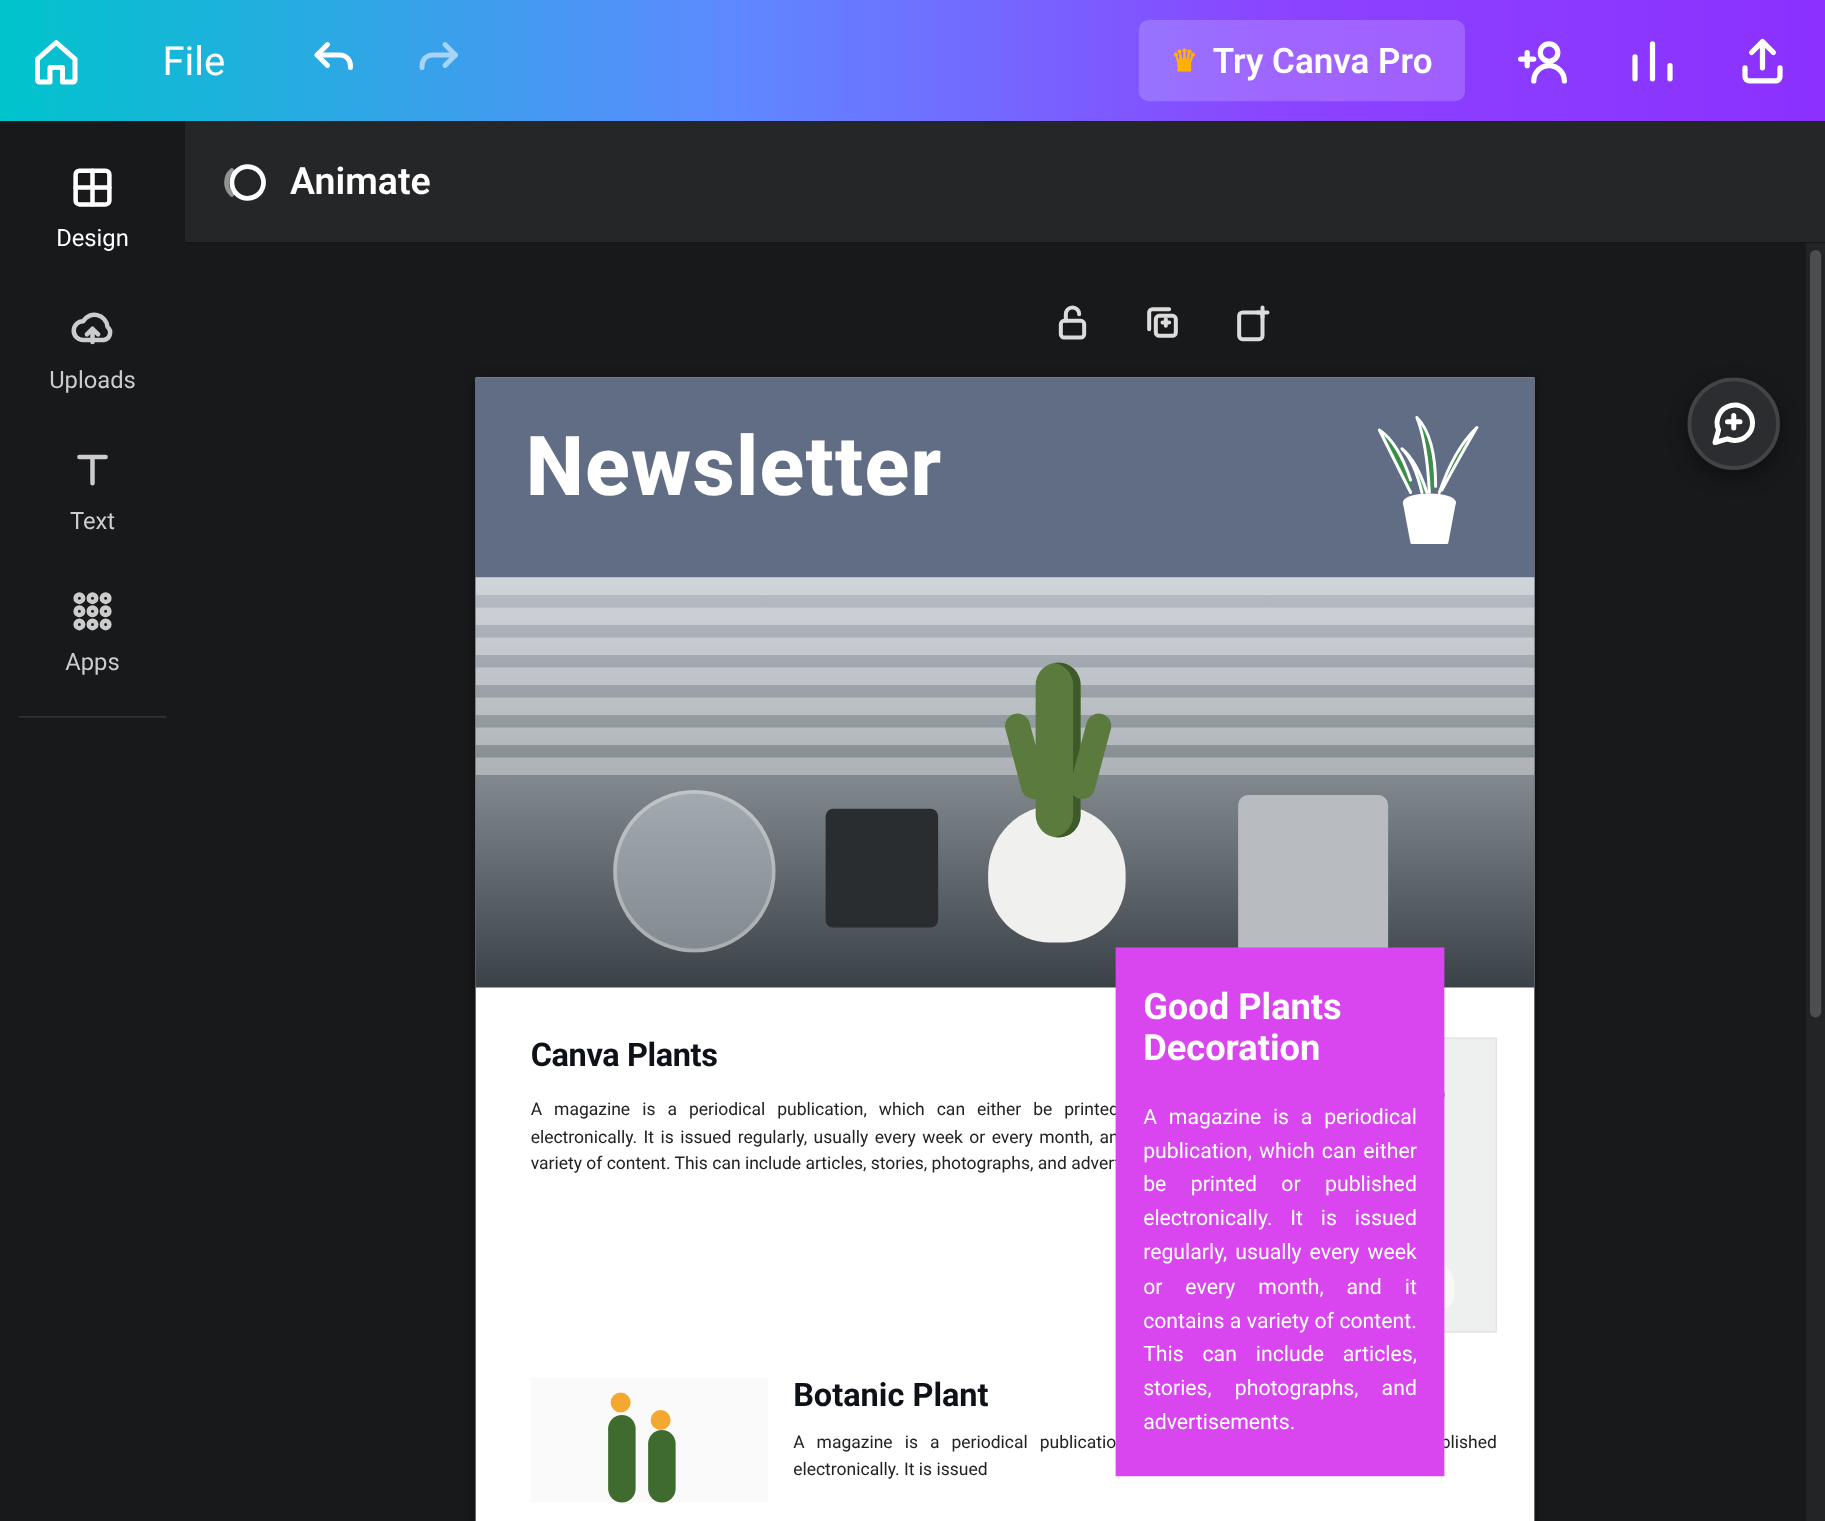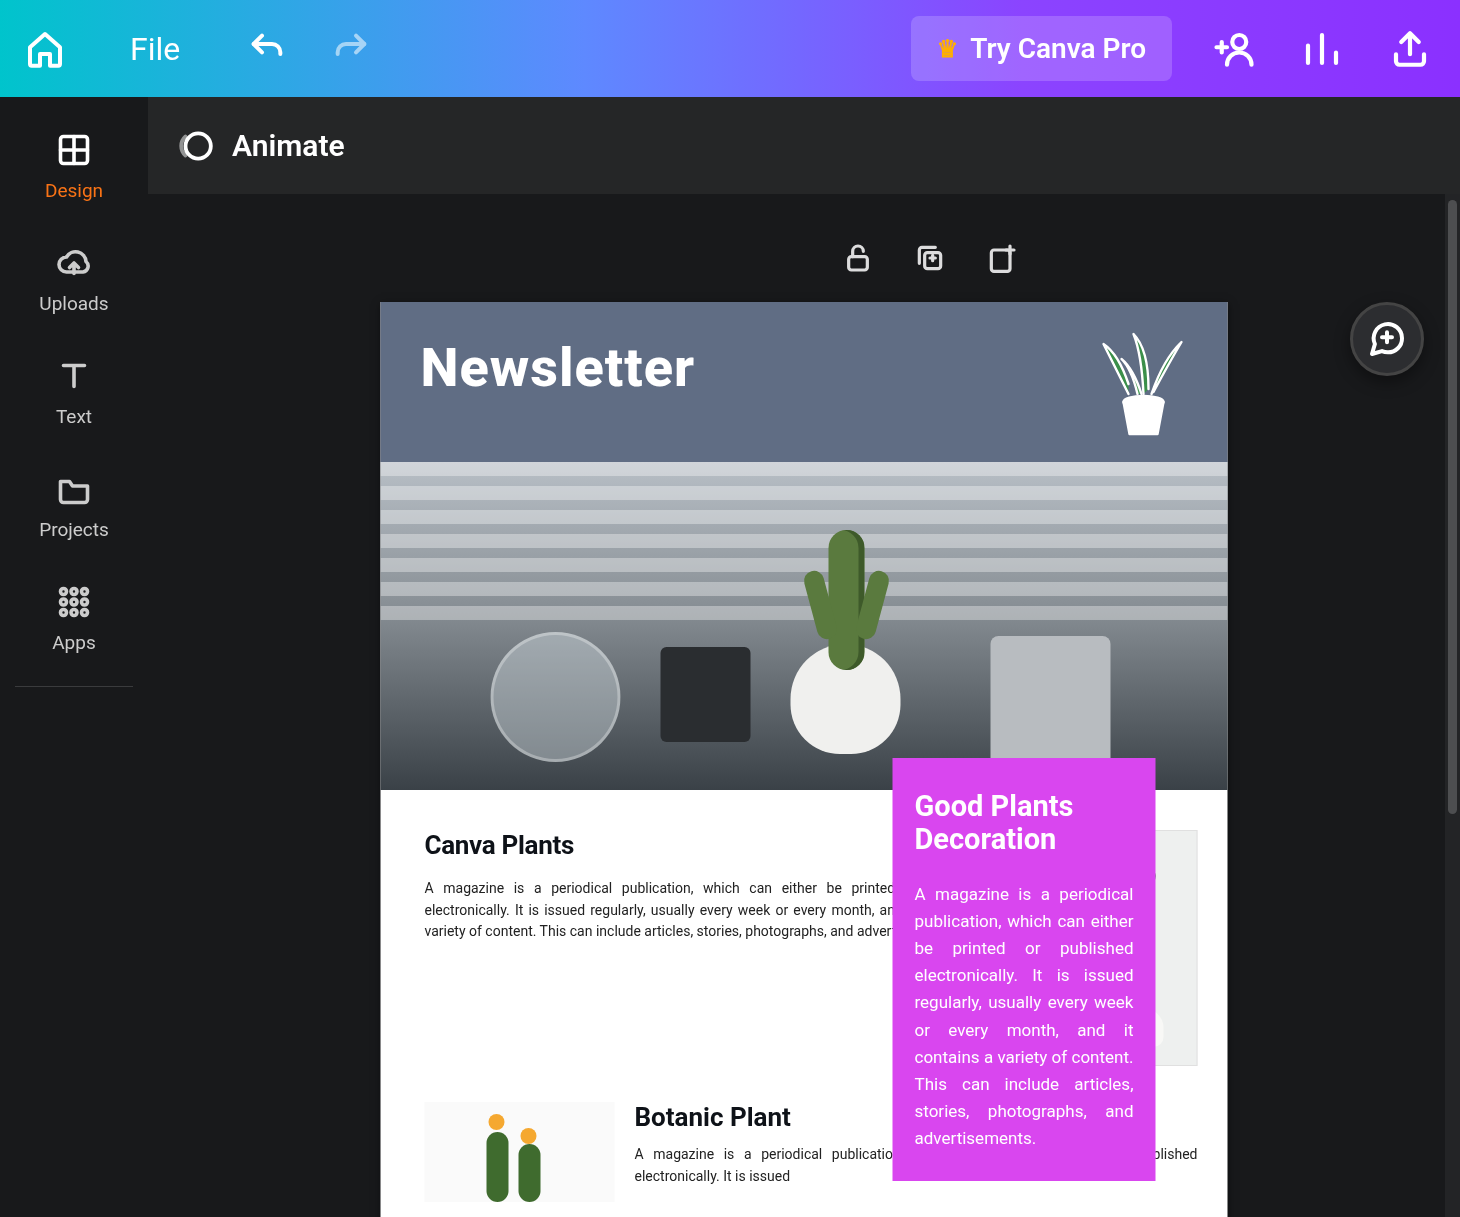--- a/index.html
+++ b/index.html
@@ -56,21 +56,21 @@
 .side-item {
   width: 100%;
   display: flex;
   flex-direction: column;
   align-items: center;
   gap: 10px;
   padding: 22px 0 20px;
   color: #ccc;
   font-size: 19px;
 }
-.side-item.active { color: #f97316; }
+.side-item.active { color: #ffffff; }
 .side-icon { width: 38px; height: 38px; display:flex; align-items:center; justify-content:center; }
 .side-divider { height:1px; background:#3a3b3d; width:80%; margin-top:12px; }
 
 
 .secondary-bar {
   position: absolute;
   top: 97px;
   left: 148px;
   right: 0;
   height: 97px;
@@ -119,21 +119,21 @@
   box-shadow: 0 2px 8px rgba(0,0,0,0.5);
 }
 
 .nl-header {
   background: #606d84;
   padding: 28px 40px 24px;
   position: relative;
   min-height: 160px;
 }
 .nl-subtitle { color: #fff; font-size: 25px; font-weight: 400; letter-spacing: 1px; }
-.nl-title { color: #fff; font-size: 54px; font-weight: 800; margin-top: 6px; letter-spacing:1px; }
+.nl-title { color: #fff; font-size: 66px; font-weight: 800; margin-top: 6px; letter-spacing:1px; }
 .plant-icon { position:absolute; right:34px; top:22px; width:100px; height:120px; }
 
 .hero-img {
   width: 100%;
   height: 328px;
   background: linear-gradient(180deg, #b8bfc6 0%, #8d949a 40%, #3a4147 100%);
   position: relative;
   overflow:hidden;
 }
 .blinds { position:absolute; top:0; left:0; right:0; height:160px; }
@@ -263,28 +263,20 @@
     </div>
     <span>Uploads</span>
   </div>
   <div class="side-item">
     <div class="side-icon">
       <svg width="36" height="36" viewBox="0 0 24 24">
           <path d="M5 5h14M12 5v14"></path>
         </svg>
     </div>
     <span>Text</span>
-  </div>
-  <div class="side-item">
-    <div class="side-icon">
-      <svg width="36" height="36" viewBox="0 0 24 24">
-          <path d="M3 7h6l2 3h10v9a2 2 0 0 1-2 2H5a2 2 0 0 1-2-2z"></path>
-        </svg>
-    </div>
-    <span>Projects</span>
   </div>
   <div class="side-item">
     <div class="side-icon">
       <svg width="36" height="36" viewBox="0 0 24 24" fill="#ccc" stroke="none">
           <circle cx="5" cy="5" r="2"></circle>
           <circle cx="12" cy="5" r="2"></circle>
           <circle cx="19" cy="5" r="2"></circle>
           <circle cx="5" cy="12" r="2"></circle>
           <circle cx="12" cy="12" r="2"></circle>
           <circle cx="19" cy="12" r="2"></circle>

